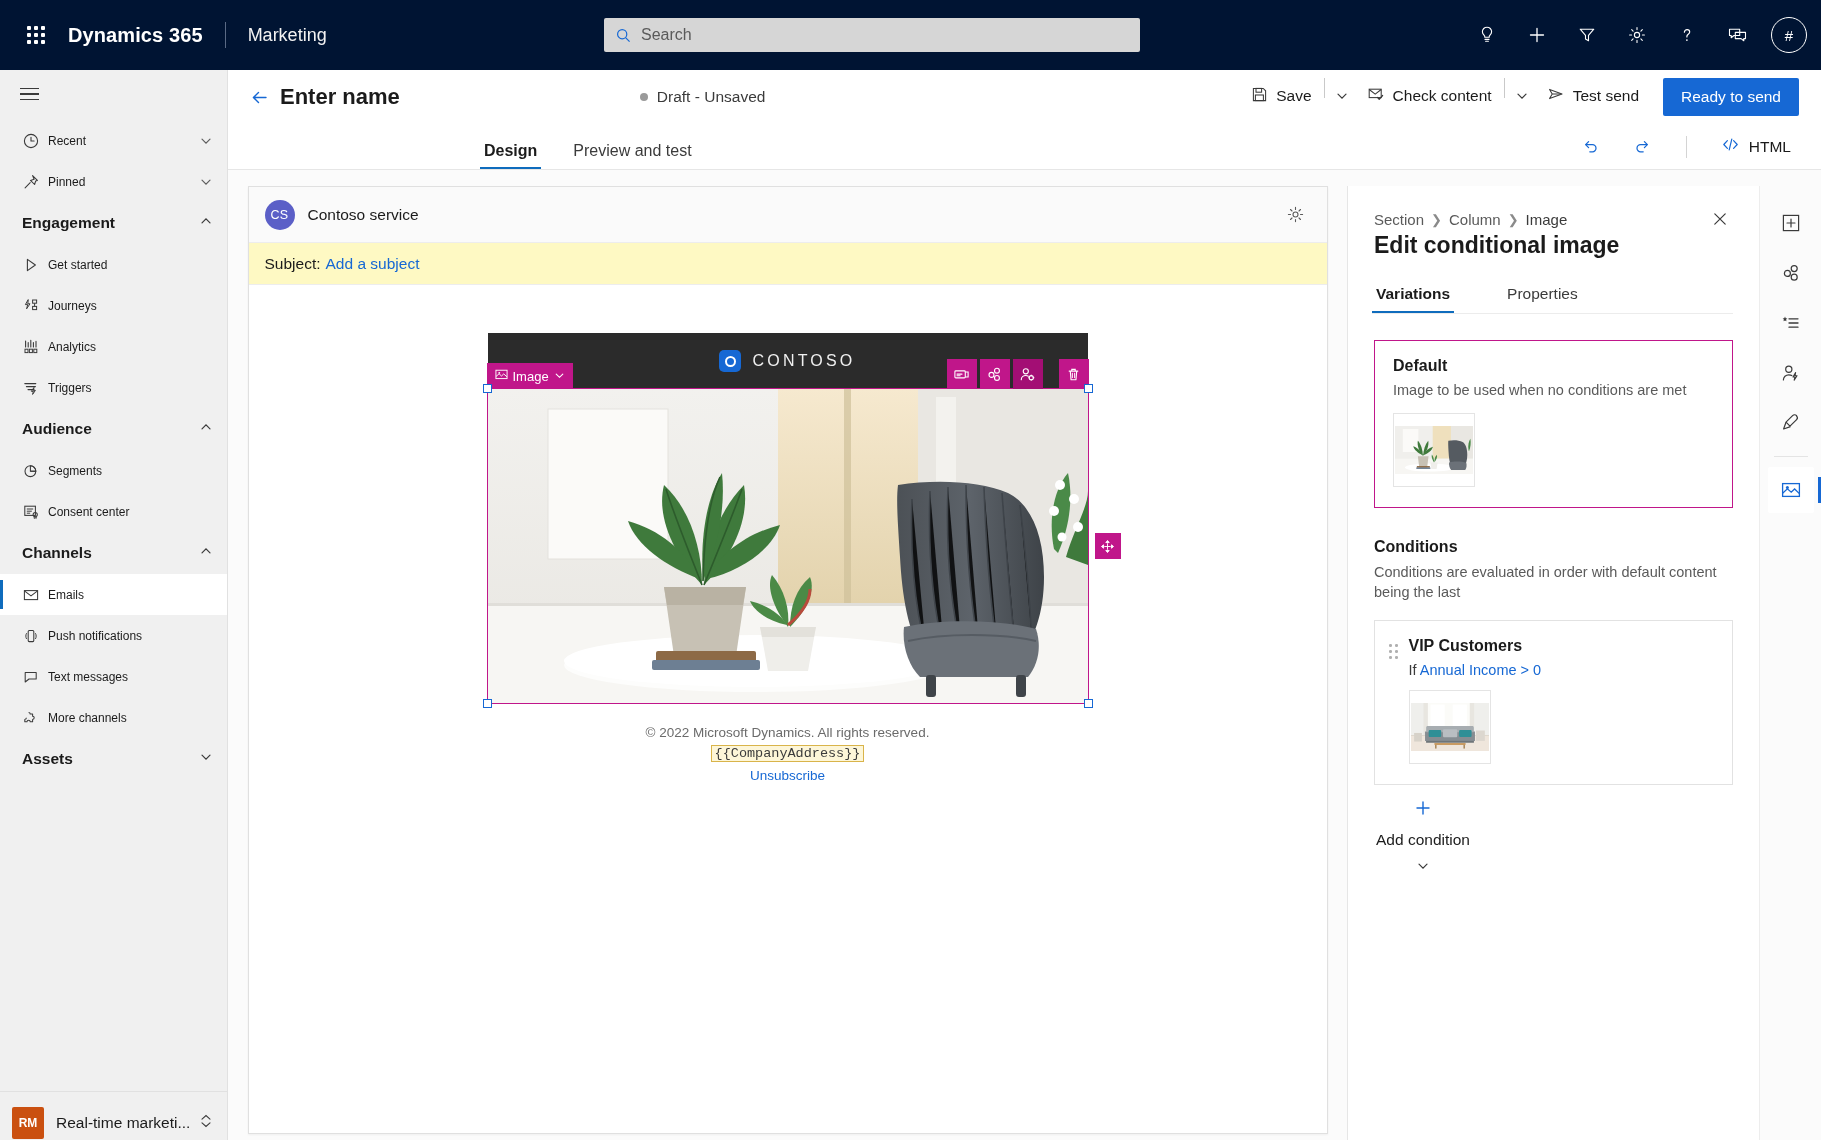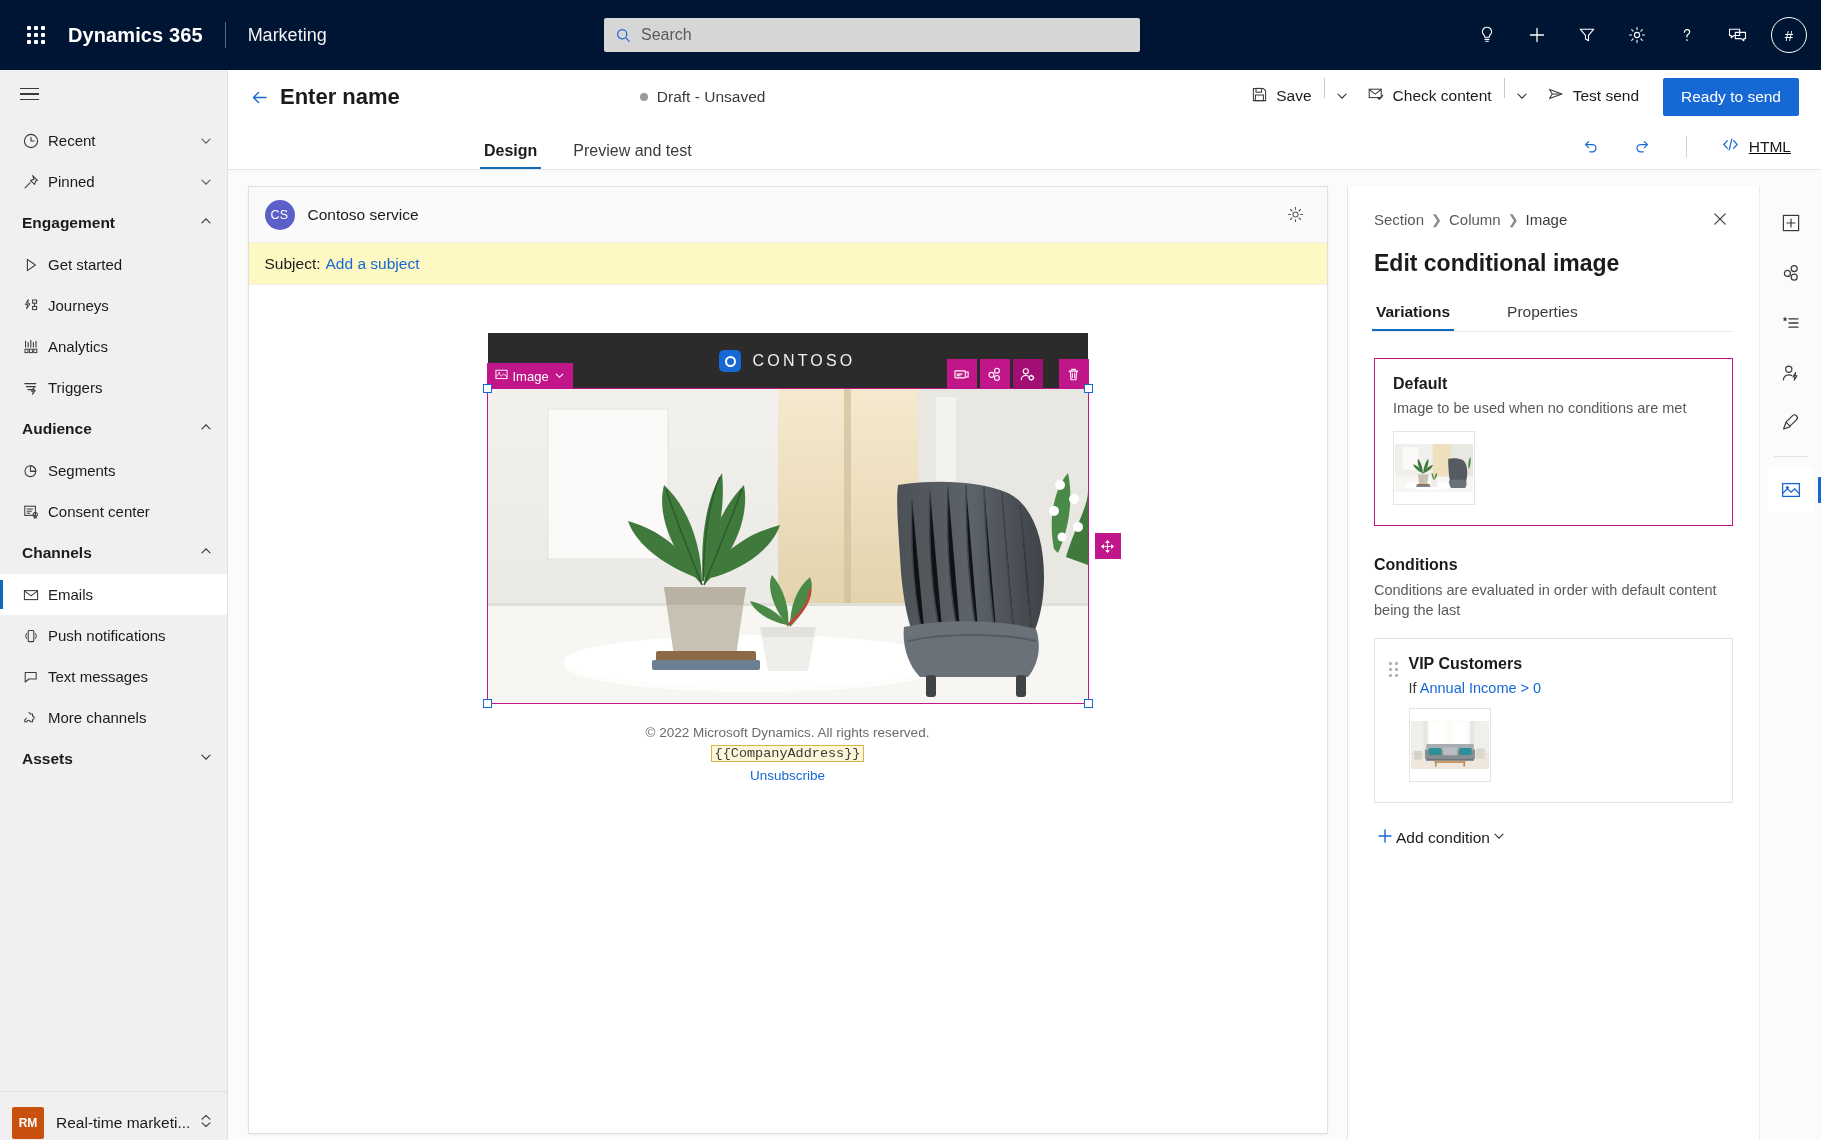--- a/index.html
+++ b/index.html
@@ -45,21 +45,21 @@
   .sidebar {
     width: 228px; background: #f0f0f0; border-right: 1px solid #e1e1e1;
     display: flex; flex-direction: column; position: relative; flex: 0 0 228px;
   }
   .hamburger { height: 48px; display: flex; align-items: center; padding-left: 20px; cursor:pointer;}
   .ham-lines { display: flex; flex-direction: column; gap: 4px; }
   .ham-lines i { width: 19px; height: 1.4px; background: #3a3a3a; display: block;}
   .side-scroll { flex: 1; overflow: hidden; padding-top: 2px; }
   .nav-row {
     height: 41px; display: flex; align-items: center; padding: 0 14px 0 22px;
-    cursor: pointer; position: relative; font-size: 15px; color: #1b1b1b;
+    cursor: pointer; position: relative; font-size: 12px; color: #1b1b1b;
   }
   .nav-row .ri { width: 26px; display: flex; align-items: center; flex: 0 0 26px; }
   .nav-row .lbl { flex: 1; }
   .nav-row .chev { opacity: .8; display: flex; }
   .nav-group {
     height: 42px; display: flex; align-items: center; padding: 0 14px 0 22px;
     font-size: 15.5px; font-weight: 600; color: #1b1b1b; cursor: pointer;
   }
   .nav-group .lbl { flex: 1; }
   .nav-row.active { background: #ffffff; }
@@ -104,21 +104,21 @@
   }
 
   .tabbar { height: 46px; display: flex; align-items: flex-end;
     border-bottom: 1px solid #e6e6e6; padding: 0 22px 0 252px; position: relative;}
   .tab { font-size: 16px; color: #3b3b3b; padding: 0 4px 9px 4px; margin-right: 28px;
     cursor: pointer; position: relative; }
   .tab.active { font-weight: 600; color: #1b1b1b; }
   .tab.active::after { content:''; position: absolute; left: 0; right: 0; bottom: 0;
     height: 2.5px; background: #0f6cbd; }
   .tab-right { margin-left: auto; display: flex; align-items: center; gap: 18px;
-    padding-bottom: 6px; text-decoration: underline; }
+    padding-bottom: 6px; }
   .tb-ico { width: 34px; height: 32px; display: flex; align-items: center;
     justify-content: center; cursor: pointer; border-radius: 2px;}
   .tb-sep { width: 1px; height: 22px; background: #d4d4d4; margin: 0 8px; }
   .html-btn { display: flex; align-items: center; gap: 9px; font-size: 15.5px;
     color: #1b1b1b; cursor: pointer; padding: 5px 8px; border-radius: 2px;}
 
   
   .editor-area { flex: 1; display: flex; background: #fbfbfb; min-height: 0;
     padding: 16px 0 0 0; }
   .canvas-col { flex: 1; display: flex; justify-content: center; min-width: 0;
@@ -189,21 +189,21 @@
   .right-panel { width: 412px; flex: 0 0 412px; background: #fff;
     border-left: 1px solid #e6e6e6; display: flex; flex-direction: column;
     position: relative; }
   .rp-inner { padding: 20px 26px 0 26px; flex: 1; overflow: hidden; }
   .crumb-row { display: flex; align-items: center; }
   .crumb { font-size: 15px; color: #5a5a5a; cursor: pointer; }
   .crumb-sep { margin: 0 7px; color: #8a8a8a; font-size: 13px; }
   .crumb.last { color: #3b3b3b; }
   .rp-close { margin-left: auto; cursor: pointer; width: 26px; height: 26px;
     display: flex; align-items: center; justify-content: center; }
-  .rp-title { font-size: 23px; font-weight: 600; color: #1b1b1b; margin-top: 18px; }
+  .rp-title { font-size: 23px; font-weight: 600; color: #1b1b1b; }
   .rp-tabs { display: flex; margin-top: 26px; border-bottom: 1px solid #ececec;
     margin-left: -2px; gap: 21px; }
   .rp-tab { font-size: 15.5px; color: #3b3b3b; padding: 0 4px 10px 4px;
     margin-right: 28px; cursor: pointer; position: relative; }
   .rp-tab.active { font-weight: 600; color: #1b1b1b; }
   .rp-tab.active::after { content:''; position: absolute; left: 0; right: 0;
     bottom: 0; height: 2.5px; background: #0f6cbd; }
 
   .variation-card { border: 1.5px solid #c0168a; padding: 16px 18px 20px 18px;
     margin-top: 26px; cursor: pointer; }
@@ -217,22 +217,22 @@
   .cond-title { font-size: 16px; font-weight: 600; color: #1b1b1b; margin-top: 30px; }
   .cond-desc { font-size: 14.5px; color: #5a5a5a; margin-top: 6px; line-height: 1.4; }
   .cond-card { border: 1px solid #e2e2e2; margin-top: 18px; padding: 16px 18px 20px 14px;
     display: flex; cursor: pointer; }
   .grip { display: grid; grid-template-columns: repeat(2, 2.5px); gap: 3.5px;
     align-content: start; margin-top: 7px; margin-right: 11px; cursor: grab;}
   .grip i { width: 2.5px; height: 2.5px; background: #b0b0b0; border-radius: 50%; display:block;}
   .cc-title { font-size: 16px; font-weight: 600; color: #1b1b1b; }
   .cc-rule { font-size: 14.5px; color: #3b3b3b; margin-top: 7px; }
   .cc-rule .field { color: #1668d4; cursor: pointer; }
-  .add-cond { display: flex; align-items: center; gap: 2px; margin-top: 18px;
-    font-size: 15.5px; color: #1b1b1b; cursor: pointer; padding: 6px 2px; width: fit-content;}
+  .add-cond { display: flex; align-items: center; gap: 10px; margin-top: 8px;
+    font-size: 15.5px; color: #1b1b1b; cursor: pointer; padding: 6px 2px; width: fit-content; flex-direction: column;}
 
   .rp-hscroll { position: absolute; left: 0; right: 8px; bottom: 6px; height: 6px; }
   .rp-hscroll i { display:block; height: 6px; background: #c8c8c8; border-radius: 3px;
     width: 86%; margin-left: 2%; }
 
   
   .right-rail { width: 62px; flex: 0 0 62px; background: #fbfbfb;
     border-left: 1px solid #ededed; display: flex; flex-direction: column;
     align-items: center; padding-top: 14px; gap: 4px; }
   .rail-ico { width: 46px; height: 46px; display: flex; align-items: center;

